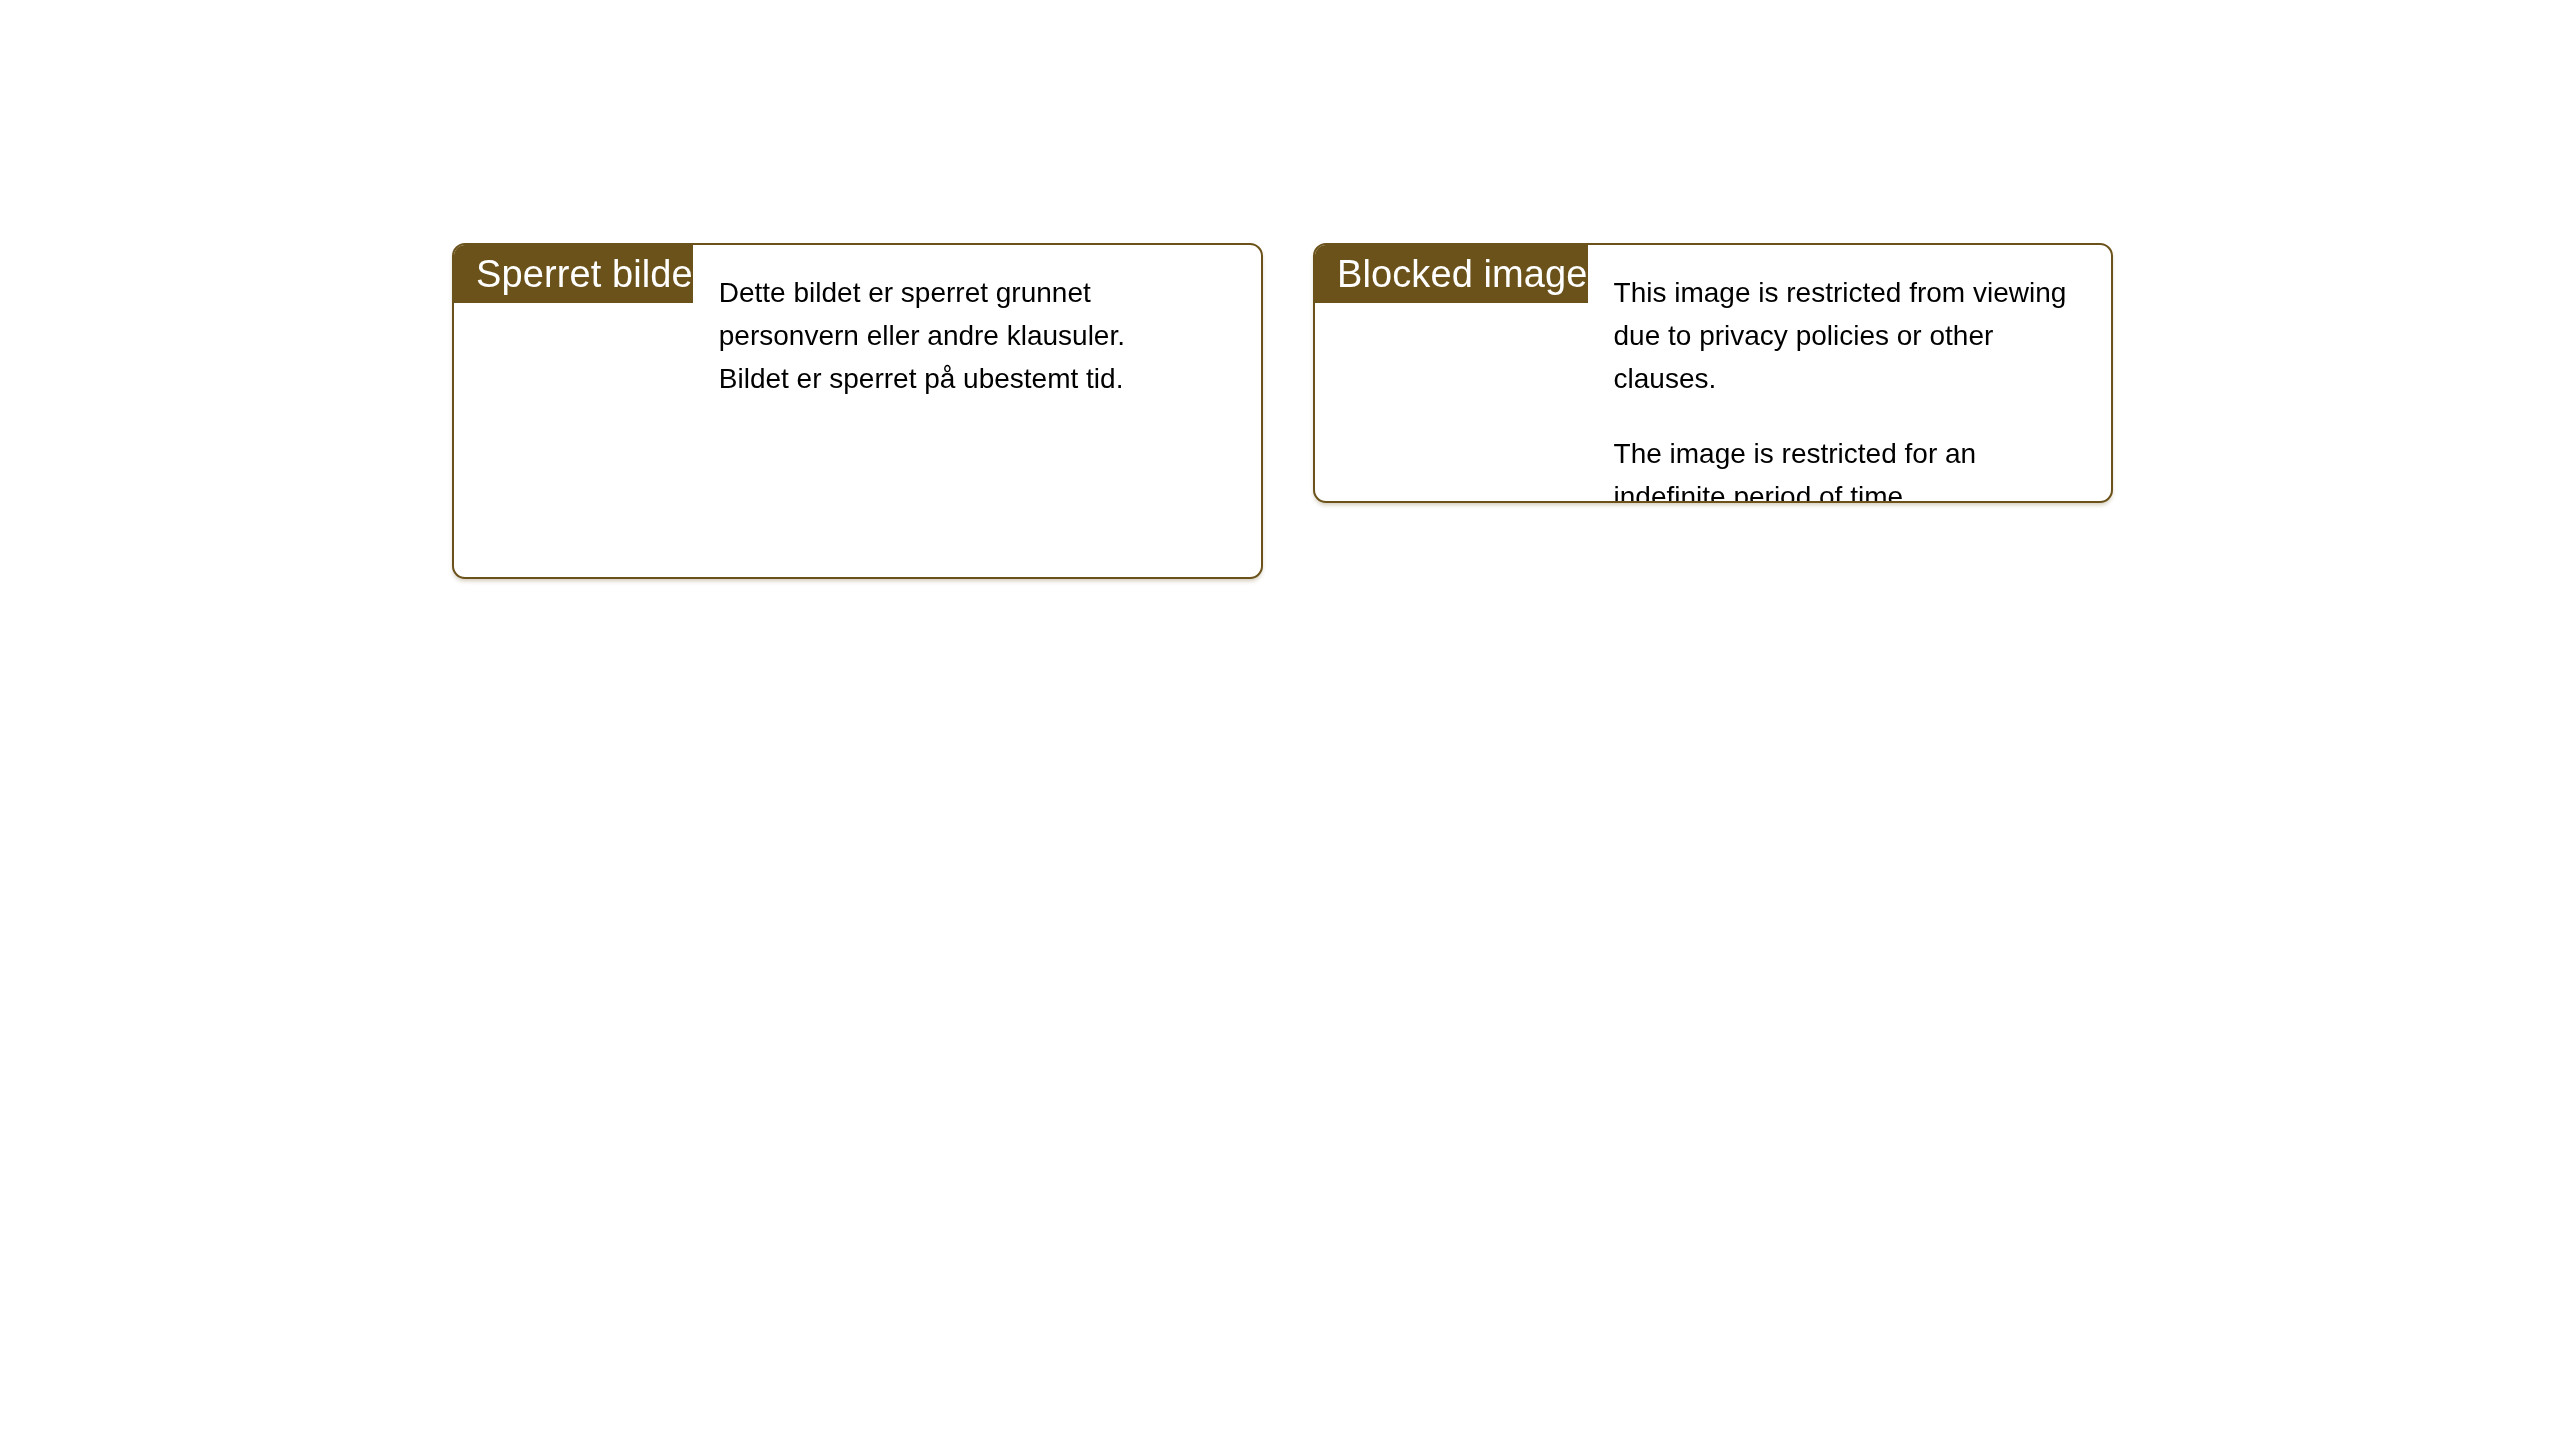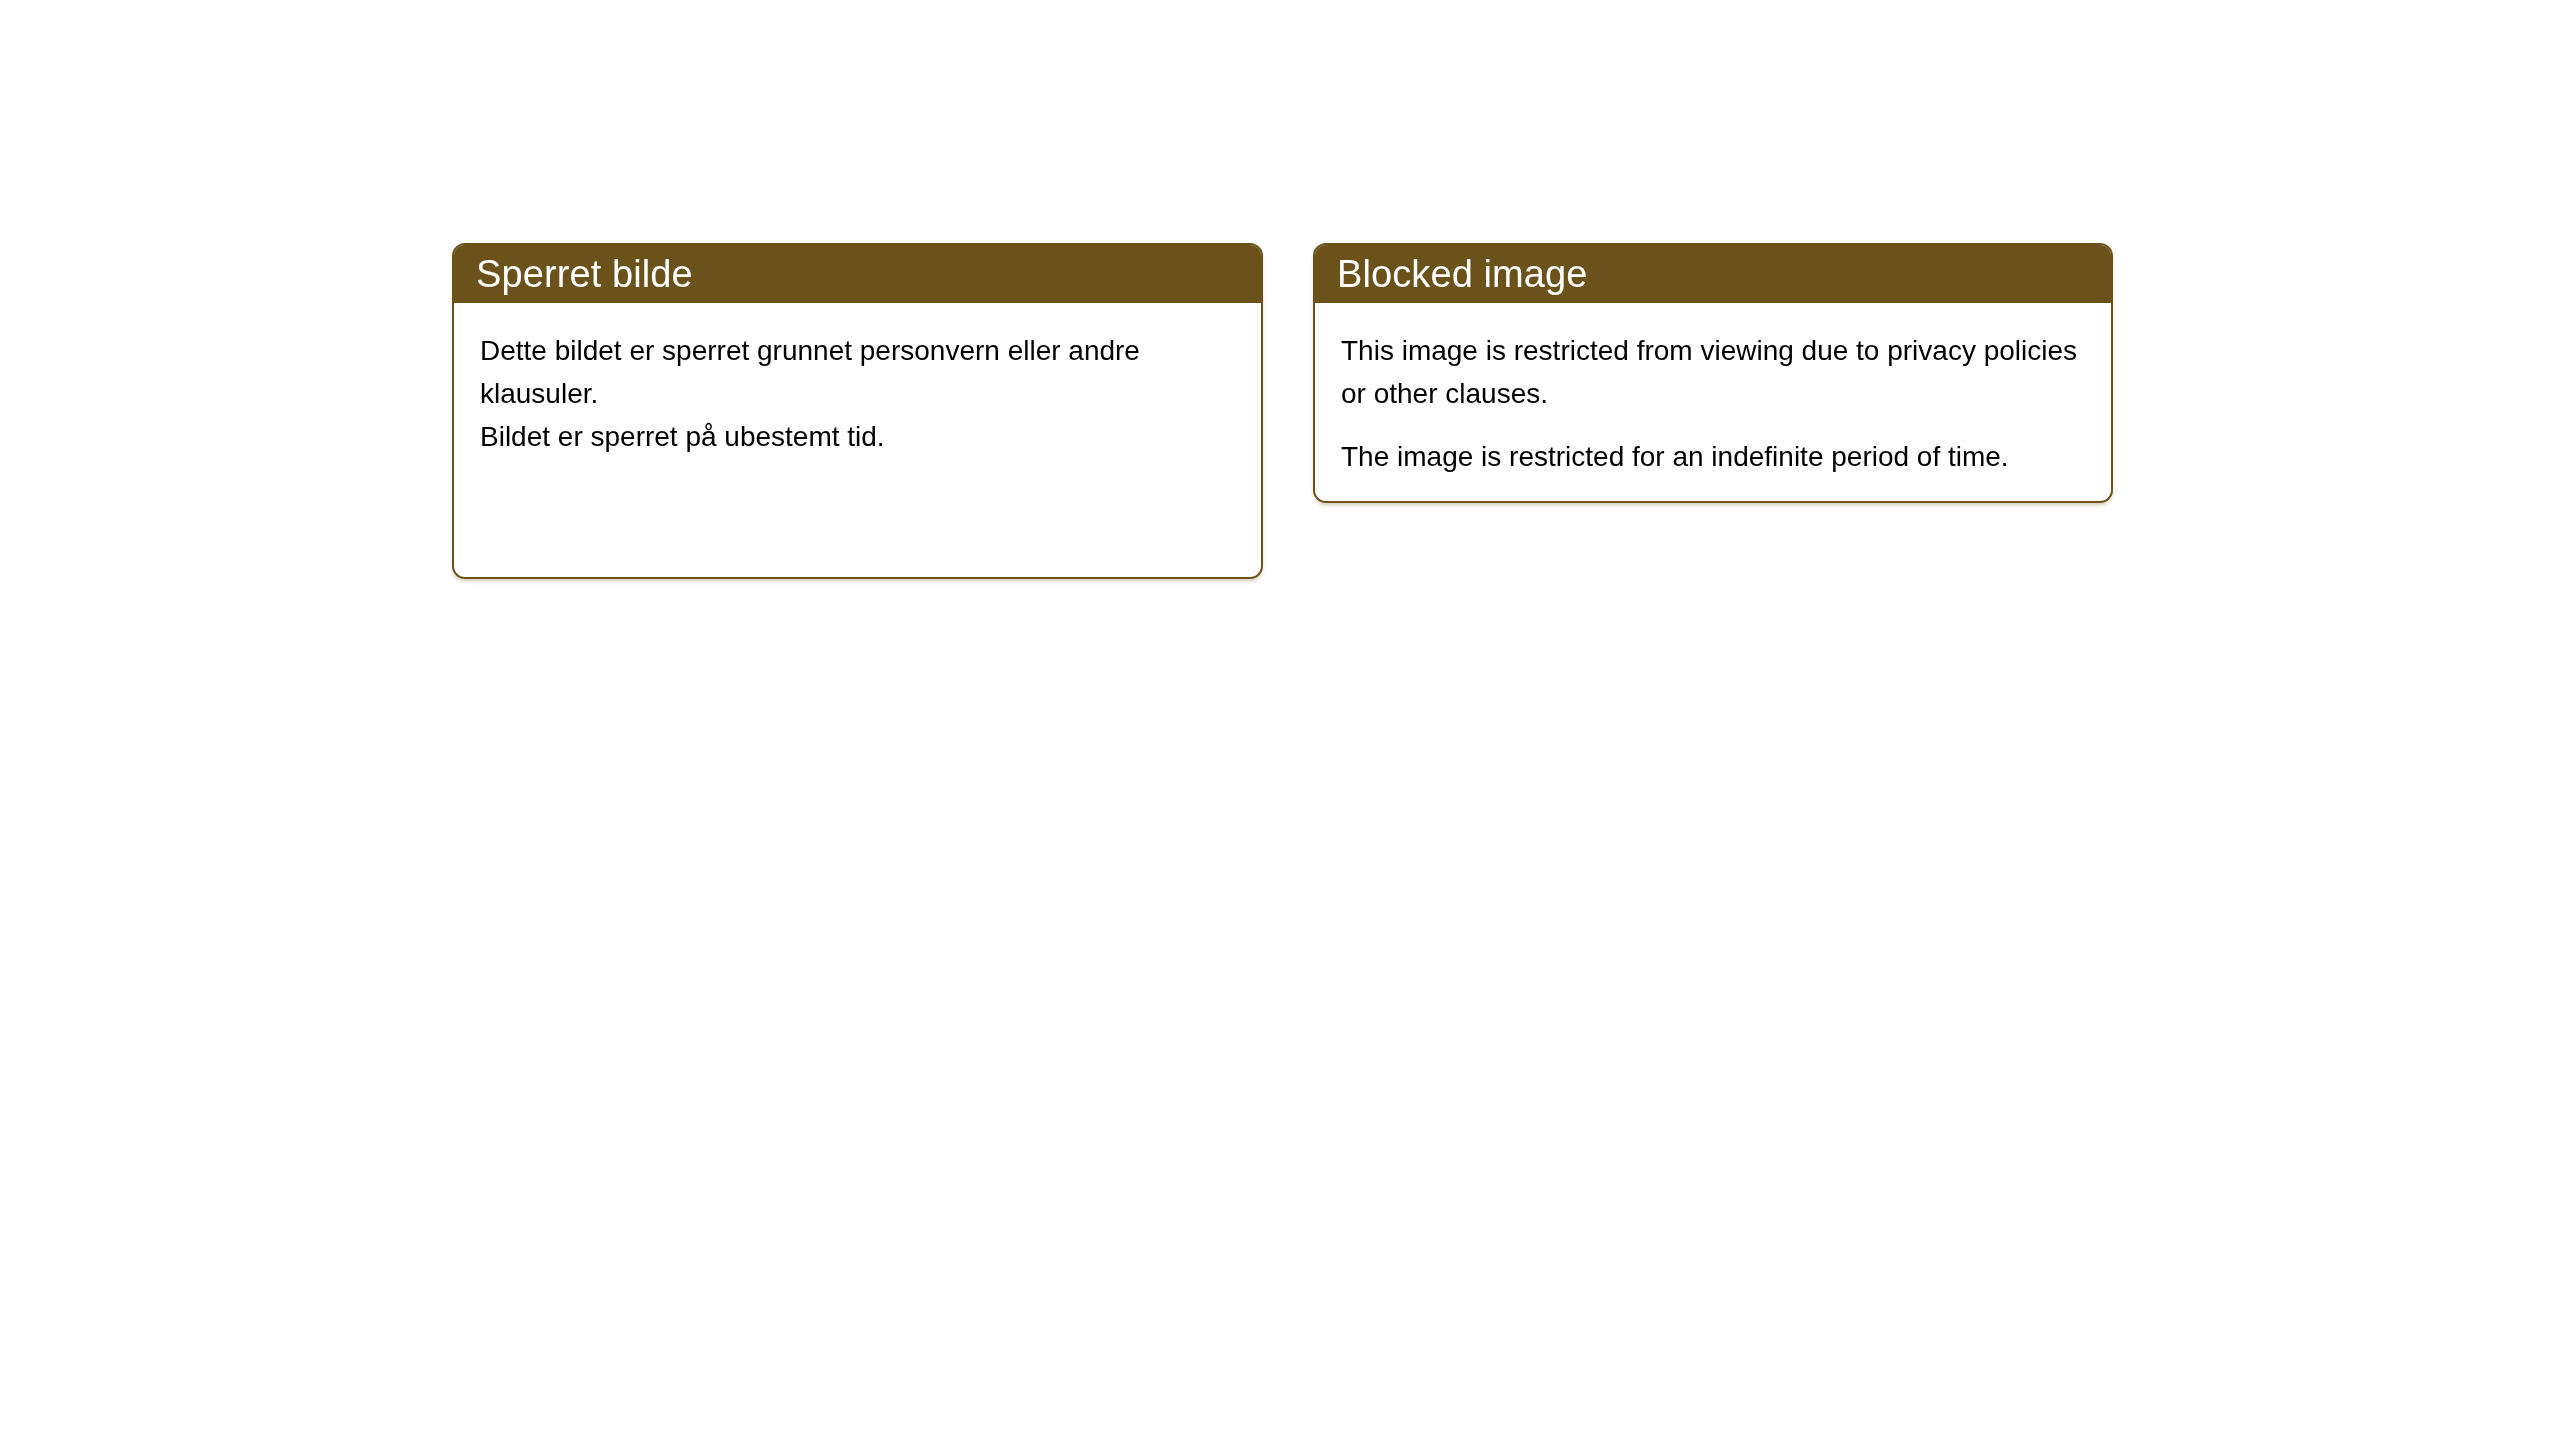--- a/index.html
+++ b/index.html
@@ -34,21 +34,21 @@
   }
 
   .notice-card {
     box-sizing: border-box;
     background: #ffffff;
     border: 2px solid #6b521a;
     border-radius: 13px;
     box-shadow: 0 3px 4px -1px rgba(107, 82, 26, 0.30);
     overflow: hidden;
     display: flex;
-    flex-direction: column;
+    flex-direction: row;
   }
 
   .notice-card.card-no { width: 811px; height: 336px; }
   .notice-card.card-en { width: 800px; height: 260px; }
 
   .notice-header {
     background: #6b521a;
     color: #ffffff;
     height: 58px;
     flex: 0 0 58px;
@@ -78,21 +78,21 @@
     line-height: 43px;
     color: #000000;
     margin: 0;
     font-weight: 400;
   }
 
   .notice-paragraph + .notice-paragraph {
   }
 
   .card-en .notice-paragraph + .notice-paragraph {
-    margin-top: 20px;
+    margin-top: 32px;
   }
 </style>
 </head>
 <body>
 
 <div id="page">
 
   <div class="notice-row">
 
     <section class="notice-card card-no">

